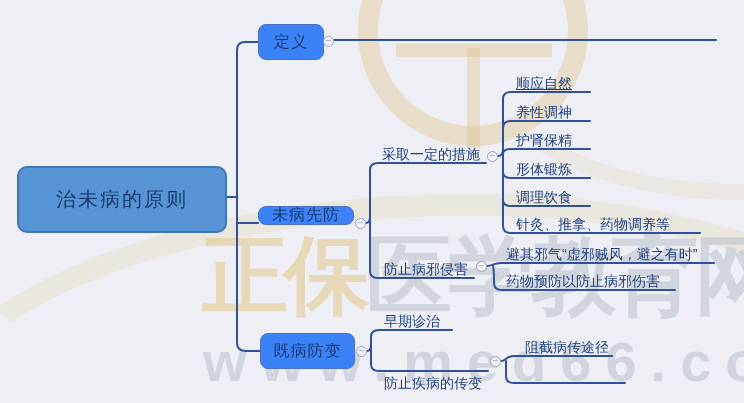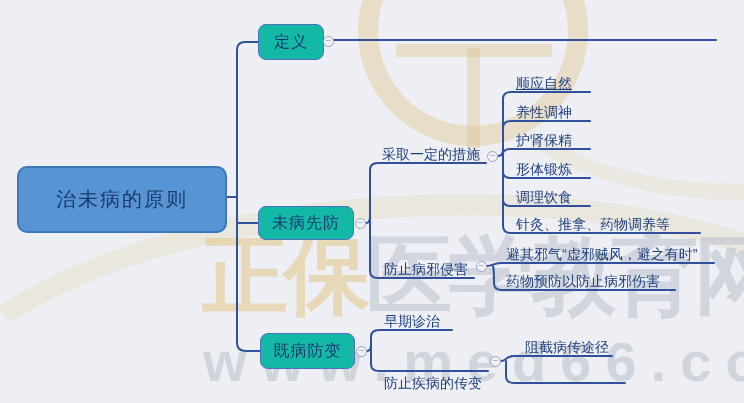--- a/index.html
+++ b/index.html
@@ -47,24 +47,24 @@
     position:absolute;box-sizing:border-box;border-radius:8px;
     display:flex;align-items:center;justify-content:center;
     color:#193a70;white-space:nowrap;
   }
   .root{
     left:17px;top:166px;width:210px;height:67px;
     background:#5794d3;border:2px solid #3c77b8;border-radius:10px;
     font-size:20px;letter-spacing:2px;
   }
   .b-def {left:258px;top:24px; width:66px;height:36px;}
-  .b-wbxf{left:258px;top:206px;width:96px;height:34px;}
+  .b-wbxf{left:258px;top:206px;width:96px;height:19px;}
   .b-jbfb{left:260px;top:333px;width:95px;height:36px;}
   .branch{
-    background:#14b8a6;border:1.5px solid #4e70c2;font-size:16px;letter-spacing:1px;
+    background:#3b82f6;border:1.5px solid #4e70c2;font-size:16px;letter-spacing:1px;
   }
 
   .label{
     position:absolute;font-size:14px;line-height:17px;color:#1e3f7d;white-space:nowrap;
   }
   .label.small{font-size:13px;}
 
   .toggle{
     position:absolute;width:11px;height:11px;box-sizing:border-box;border-radius:50%;
     background:#f1f2f7;border:1px solid #98a3c1;color:#98a3c1;

